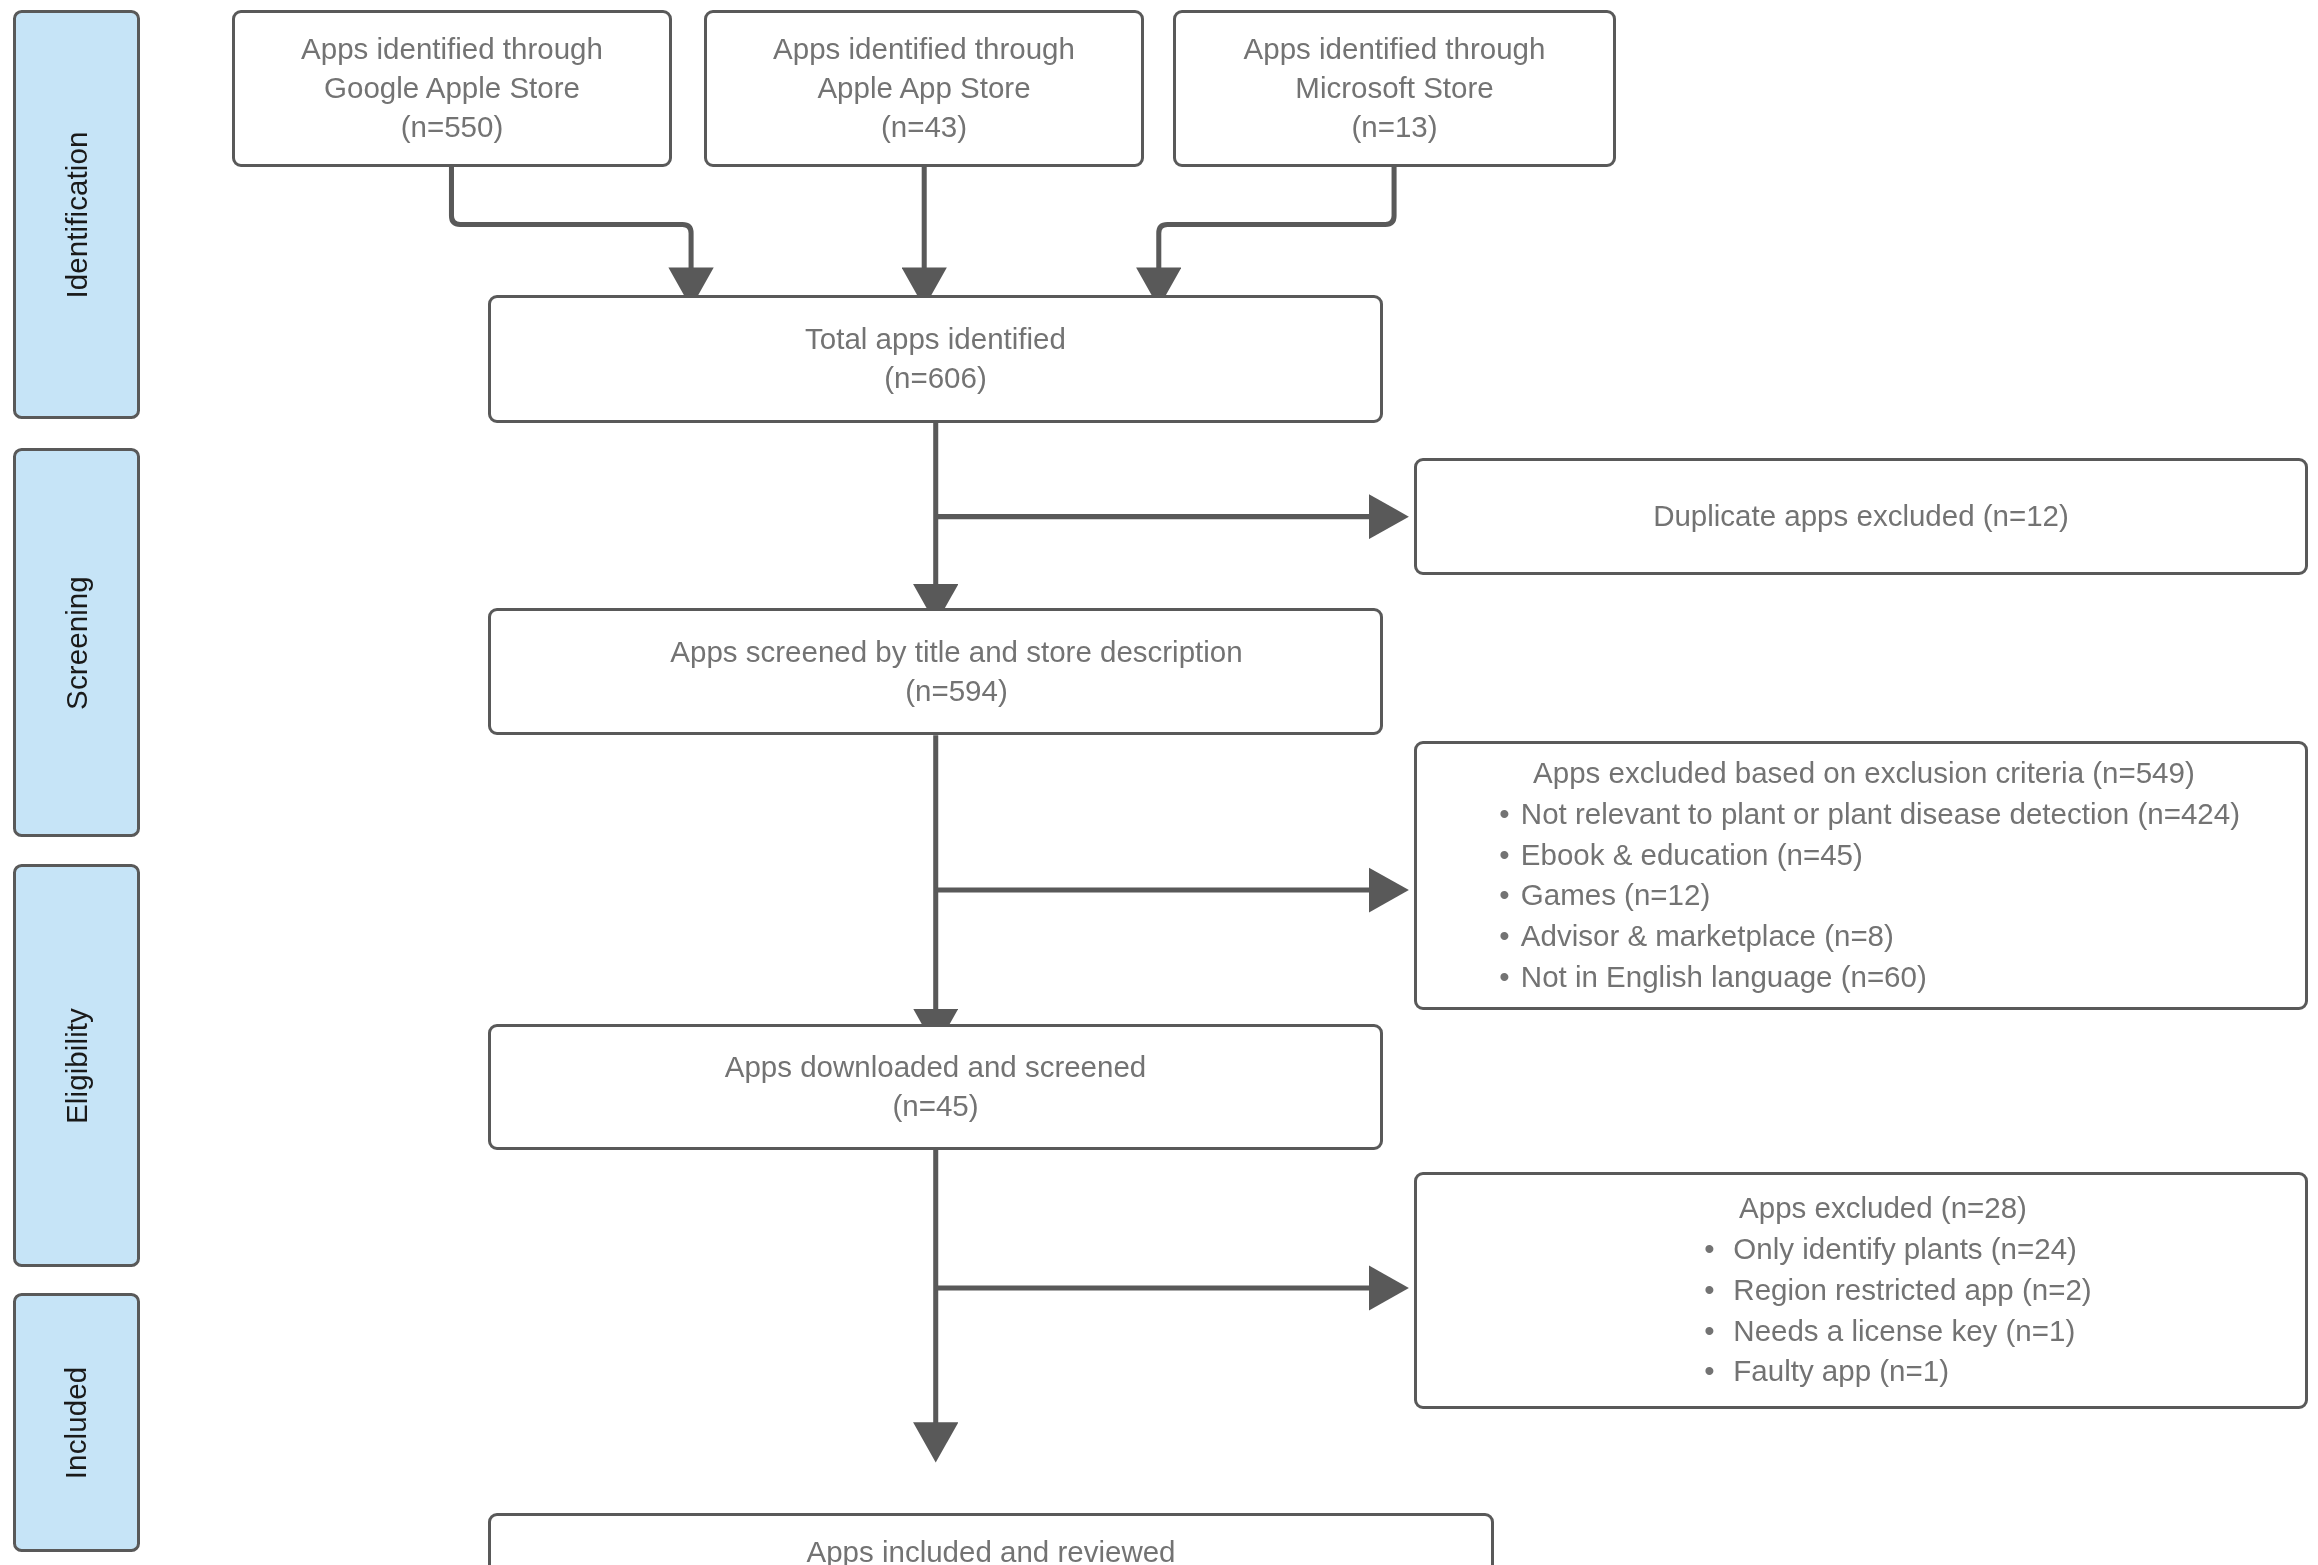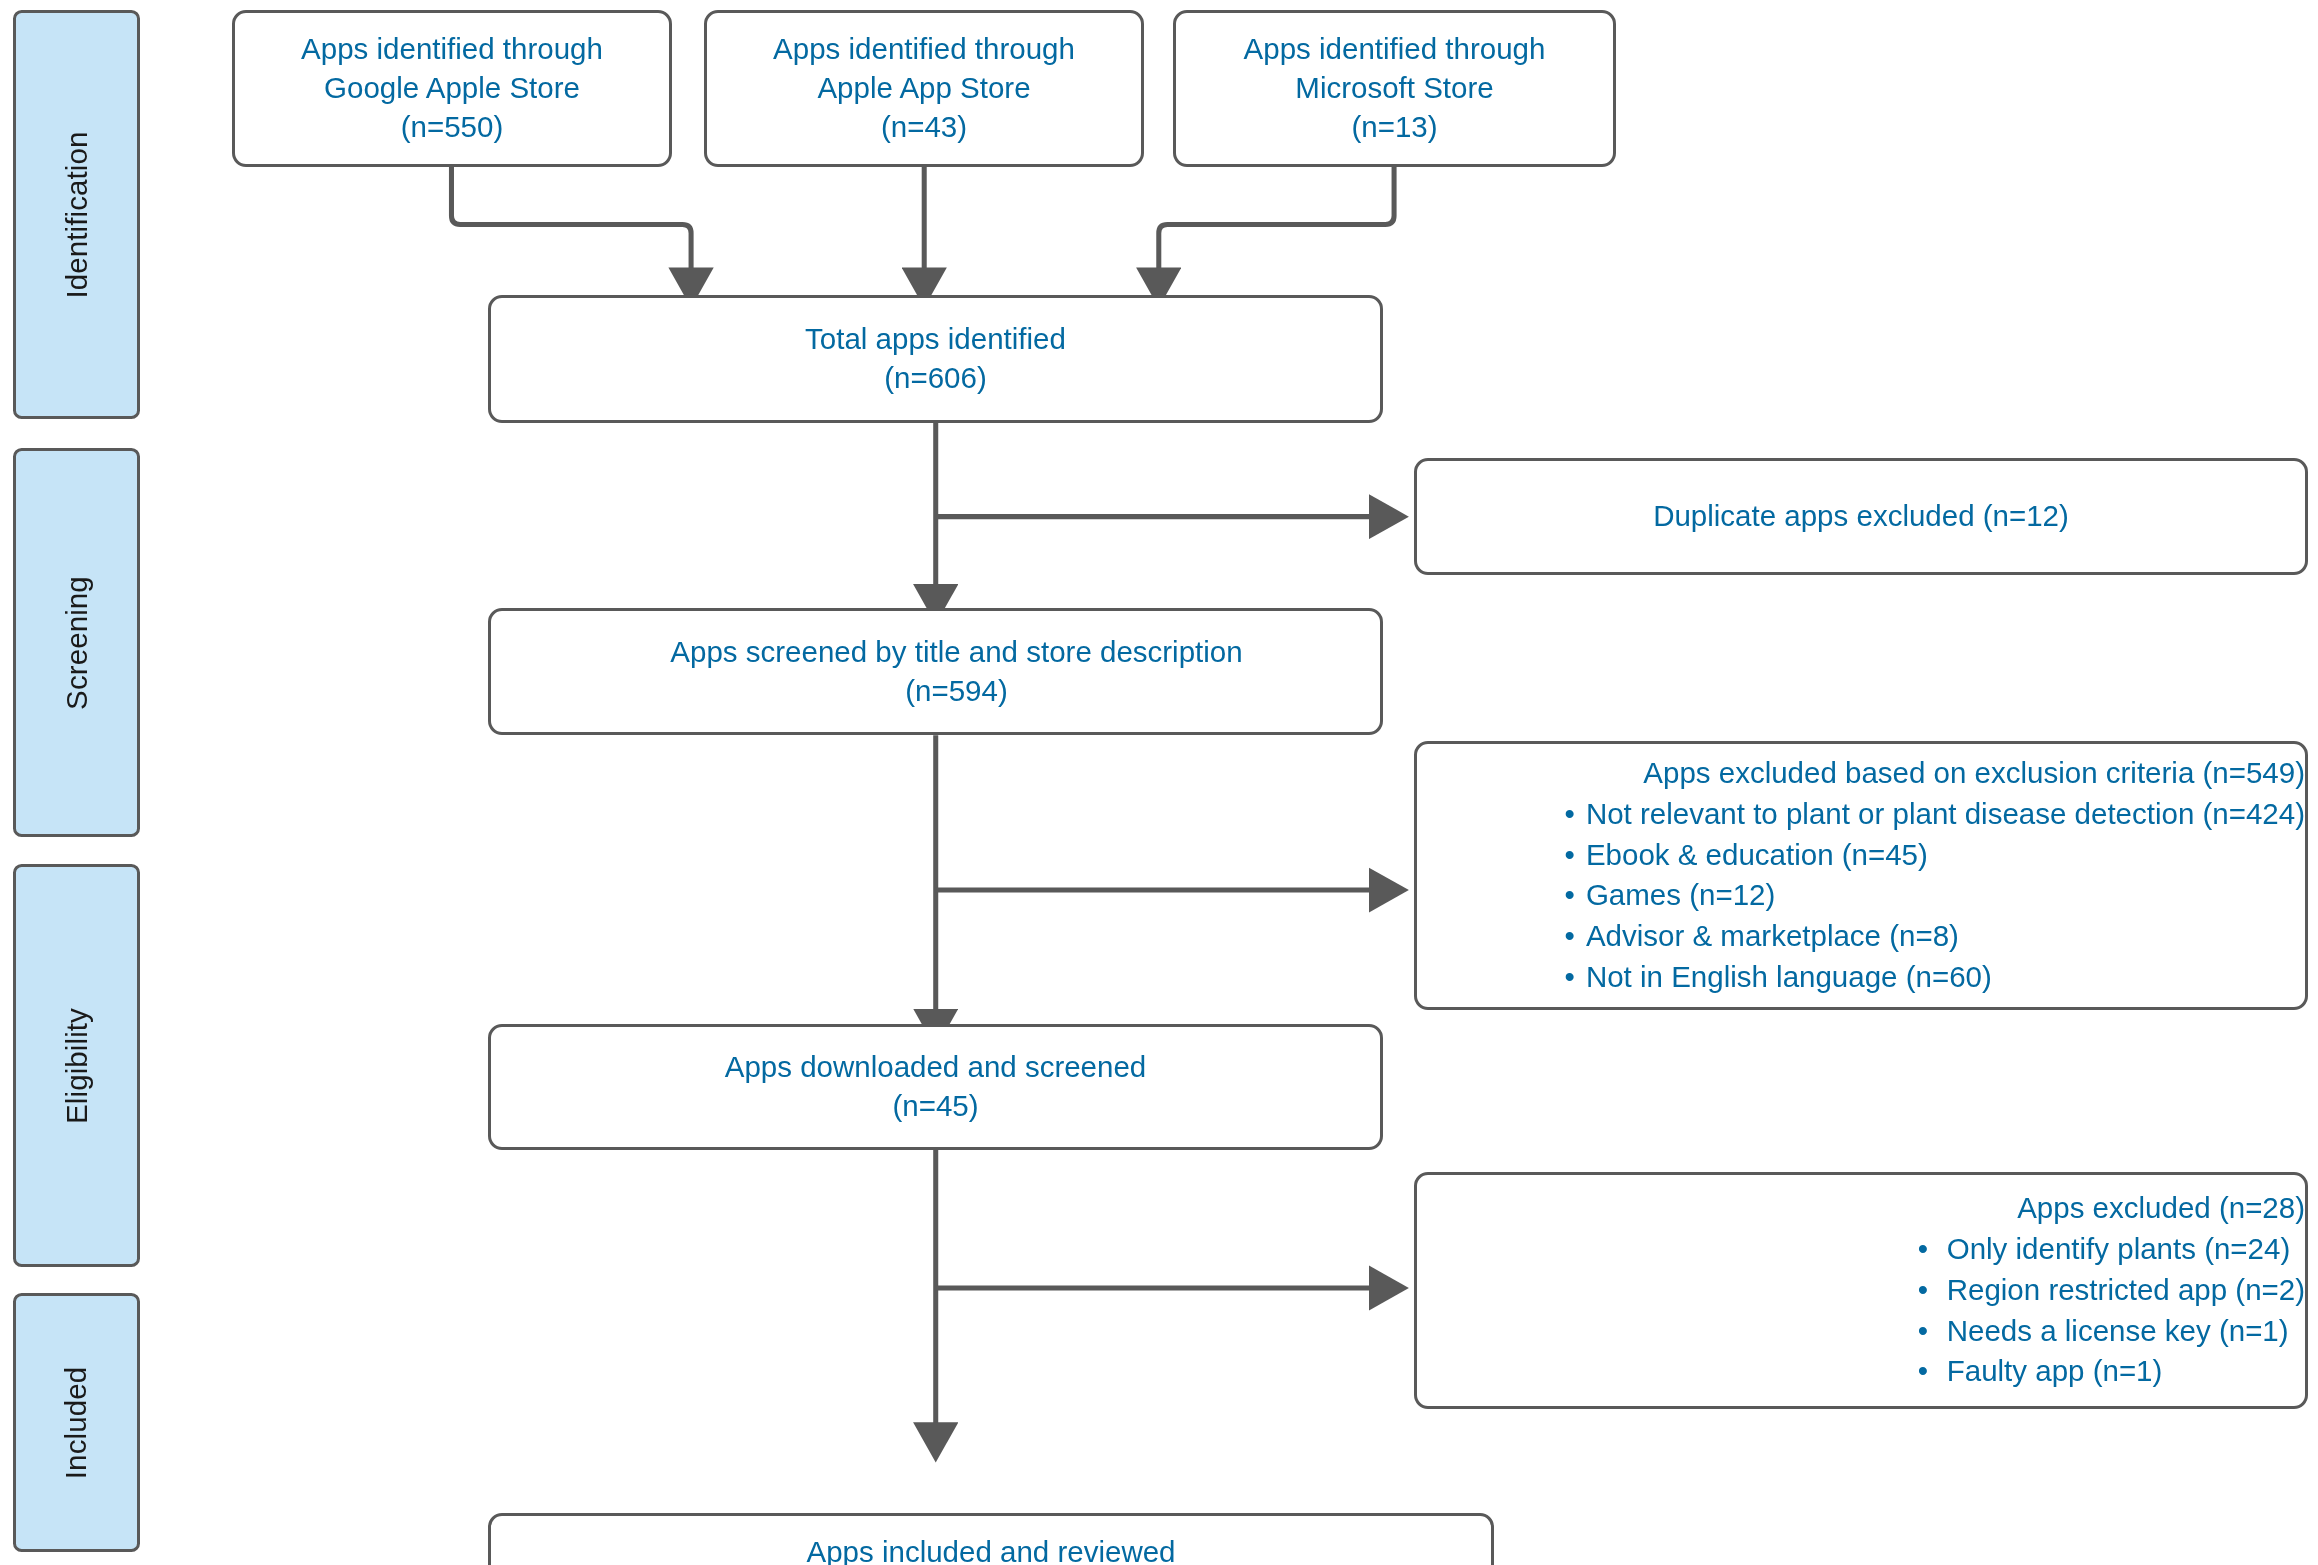--- a/index.html
+++ b/index.html
@@ -32,34 +32,34 @@
     transform: rotate(-90deg);
     white-space: nowrap;
     font-size: 29.5px;
     color: #1a1a1a;
     letter-spacing: 0.1px;
   }
   .node {
     position: absolute;
     background: #ffffff;
     border: 3.6px solid #595959;
-    border-radius: 14px;
+    border-radius: 9px;
     box-sizing: border-box;
     display: flex;
     flex-direction: column;
     align-items: center;
     justify-content: center;
-    color: #0369a1;
+    color: #737373;
     font-size: 29.5px;
     line-height: 1.32;
     text-align: center;
   }
   .node .line { display: block; white-space: nowrap; }
   .node.left-align {
-    align-items: flex-end;
+    align-items: center;
     justify-content: center;
     text-align: left;
     padding-left: 5.8px;
   }
   .excl-title {
     display: block;
     white-space: nowrap;
     margin-bottom: 1.4px;
   }
   ul.excl-list {

